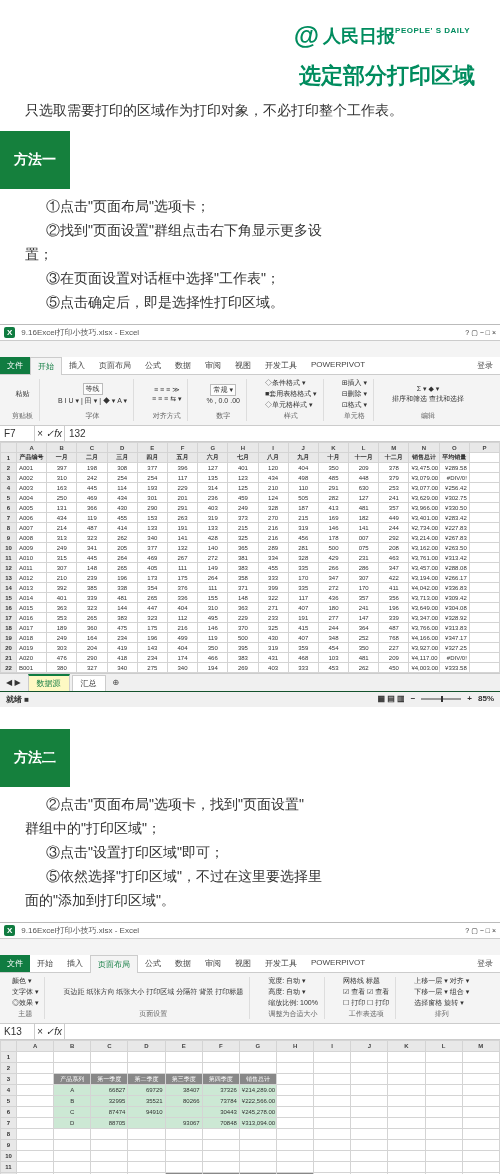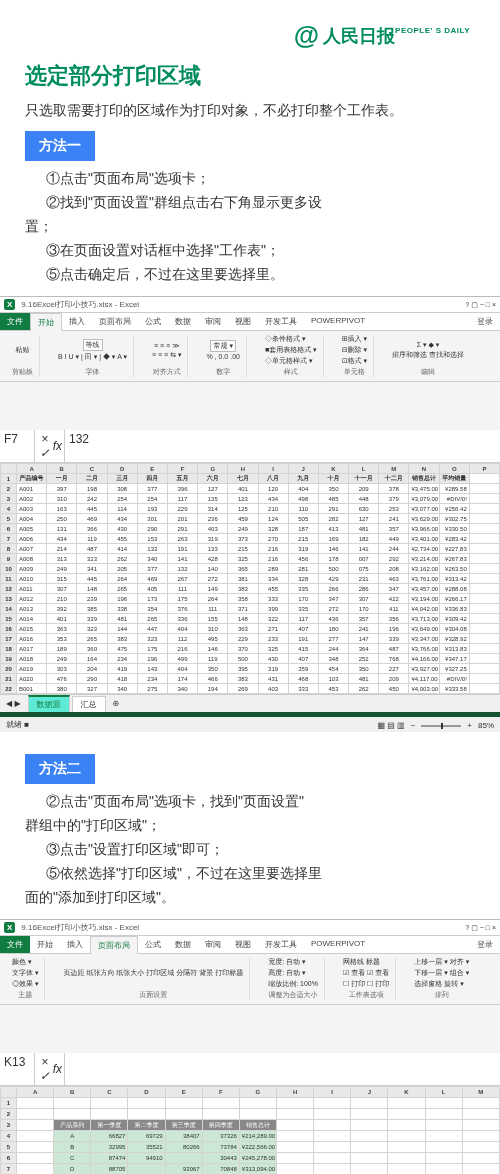--- a/index.html
+++ b/index.html
@@ -2,57 +2,57 @@
 <html><head>
 <meta charset="utf-8">
 <style>
   * { margin: 0; padding: 0; box-sizing: border-box; }
   body { width: 500px; font-family: "Microsoft YaHei", sans-serif; background: #fff; color: #333; font-size: 14px; }
   .logo { text-align: right; padding: 20px 30px 10px; }
   .logo-inner { display: inline-flex; align-items: center; color: #008c5e; font-weight: bold; }
   .logo-at { font-size: 26px; margin-right: 4px; }
   .logo-text { font-size: 18px; display: inline-flex; flex-direction: row; line-height: 1; }
   .logo-sub { font-size: 8px; letter-spacing: 0.5px; }
-  .title { color: #008c5e; font-size: 22px; font-weight: bold; padding: 0 25px 8px; }
+  .title { color: #008c5e; font-size: 22px; font-weight: bold; padding: 0 25px 8px; text-align: right; }
   .intro { padding: 0 11px 10px; line-height: 1.6; font-size: 14px; text-indent: 1em; }
-  .method-label { background: #3b82f6; color: #fff; display: inline-block; margin-left: 25px; padding: 6px 14px; font-weight: bold; font-size: 14px; }
+  .method-label { background: #15803d; color: #fff; display: inline-block; padding: 20px 14px; font-weight: bold; font-size: 14px; }
   .steps { padding: 6px 25px 10px; line-height: 1.7; font-size: 14px; }
   .steps p { text-indent: 1.5em; }
   .steps .no-indent { text-indent: 0; }
   .excel-shot { width: 500px; background: #f4f4f4; font-size: 7px; color: #333; border-top: 1px solid #bbb; }
   .excel-top { display: flex; align-items: center; background: #fff; padding: 2px 4px; gap: 6px; border-bottom: 1px solid #ccc; }
   .xl-icon { background: #107c41; color: #fff; font-weight: bold; padding: 1px 3px; font-size: 8px; border-radius: 2px; }
   .xl-title { flex: 1; color: #555; font-size: 8px; }
-  .tabs { display: flex; background: #fff; border-bottom: 1px solid #ccc; font-size: 8px; }
+  .tabs { display: flex; background: #fff; border-bottom: 1px solid #ccc; font-size: 8px; margin-top: 16px; }
   .tab { padding: 3px 7px; color: #444; cursor: default; }
   .tab.active { background: #f4f4f4; color: #107c41; border: 1px solid #ccc; border-bottom: none; margin-bottom: -1px; }
   .tab.file { background: #107c41; color: #fff; }
   .tab.login { margin-left: auto; color: #555; }
   .ribbon { background: #f4f4f4; padding: 4px 6px; display: flex; gap: 12px; border-bottom: 1px solid #ccc; }
   .ribbon-group { display: flex; flex-direction: column; align-items: center; border-right: 1px solid #ddd; padding: 0 6px; }
   .ribbon-group:last-child { border-right: none; }
   .rg-body { height: 30px; display: flex; align-items: center; justify-content: center; flex-direction: column; gap: 1px; }
   .rg-label { font-size: 7px; color: #666; margin-top: 2px; }
   .rg-line { white-space: nowrap; }
-  .formula-bar { display: flex; background: #fff; border-bottom: 1px solid #ccc; font-size: 12px; margin-top: 48px; }
+  .formula-bar { display: flex; background: #fff; border-bottom: 1px solid #ccc; font-size: 10px; }
   .fb-name { width: 35px; border-right: 1px solid #ccc; padding: 2px 4px; }
   .fb-fx { width: 30px; text-align: center; border-right: 1px solid #ccc; padding: 2px; font-style: italic; display: flex; align-items: center; justify-content: space-around; }
   .fb-input { flex: 1; padding: 2px 4px; }
   .sheet { background: #fff; overflow: hidden; }
   .sheet table { border-collapse: collapse; width: 100%; font-size: 6px; table-layout: fixed; }
   .sheet th, .sheet td { border: 1px solid #d4d4d4; padding: 0 2px; height: 10px; text-align: center; overflow: hidden; white-space: nowrap; }
   .sheet .col-head { background: #e8e8e8; color: #444; text-align: center; }
   .sheet .row-head { background: #e8e8e8; width: 16px; text-align: center; }
   .sheet .data-head { background: #e8e8e8; font-weight: bold; }
   .sheet td.right { text-align: right; }
   .sheet td.left { text-align: left; }
   .sheet-tabs { display: flex; background: #f0f0f0; font-size: 8px; border-top: 1px solid #ccc; align-items: center; }
   .sheet-tab { padding: 2px 8px; background: #fff; border: 1px solid #ccc; border-bottom: none; margin: 0 1px; }
-  .sheet-tab.active { background: #5eead4; color: #107c41; border-top: 2px solid #107c41; }
-  .status-bar { display: flex; background: #f0f0f0; font-size: 8px; padding: 2px 6px; border-top: 5px solid #14532d; justify-content: space-between; align-items: flex-end; }
+  .sheet-tab.active { background: #fef9c3; color: #107c41; border-top: 2px solid #107c41; }
+  .status-bar { display: flex; background: #f0f0f0; font-size: 8px; padding: 2px 6px; border-top: 1px solid #14532d; justify-content: space-between; align-items: flex-start; font-weight: bold; }
   .zoom { display: flex; gap: 6px; align-items: center; }
   .zoom-slider { display: inline-block; width: 40px; height: 2px; background: #999; position: relative; }
   .zoom-slider::after { content:''; position:absolute; left: 50%; top:-2px; width:2px; height:6px; background:#333;}
   
   .sheet2 td, .sheet2 th { height: 11px; }
   .sel { background: #cce8d4; }
   .sel-block { background: #888; color: #fff; }
   .gap { height: 22px; background: #fff; }
   .small-btn { border:1px solid #bbb; padding:0 2px; background:#fdfdfd;}
 </style>
@@ -76,21 +76,21 @@
 <div class="title">选定部分打印区域</div>
 <div class="intro">只选取需要打印的区域作为打印对象，不必打印整个工作表。</div>
 
 
 <div class="method-label">方法一</div>
 <div class="steps">
   <p>①点击"页面布局"选项卡；</p>
   <p>②找到"页面设置"群组点击右下角显示更多设</p>
   <p class="no-indent">置；</p>
   <p>③在页面设置对话框中选择"工作表"；</p>
-  <p>⑤点击确定后，不过在这里要选择里。</p>
+  <p>⑤点击确定后，即是选择性打印区域。</p>
 </div>
 
 
 <div class="excel-shot">
   <div class="excel-top">
     <span class="xl-icon">X</span>
     <span class="xl-title">9.16Excel打印小技巧.xlsx - Excel</span>
     <span>? ▢ − □ ×</span>
   </div>
   <div class="tabs">

